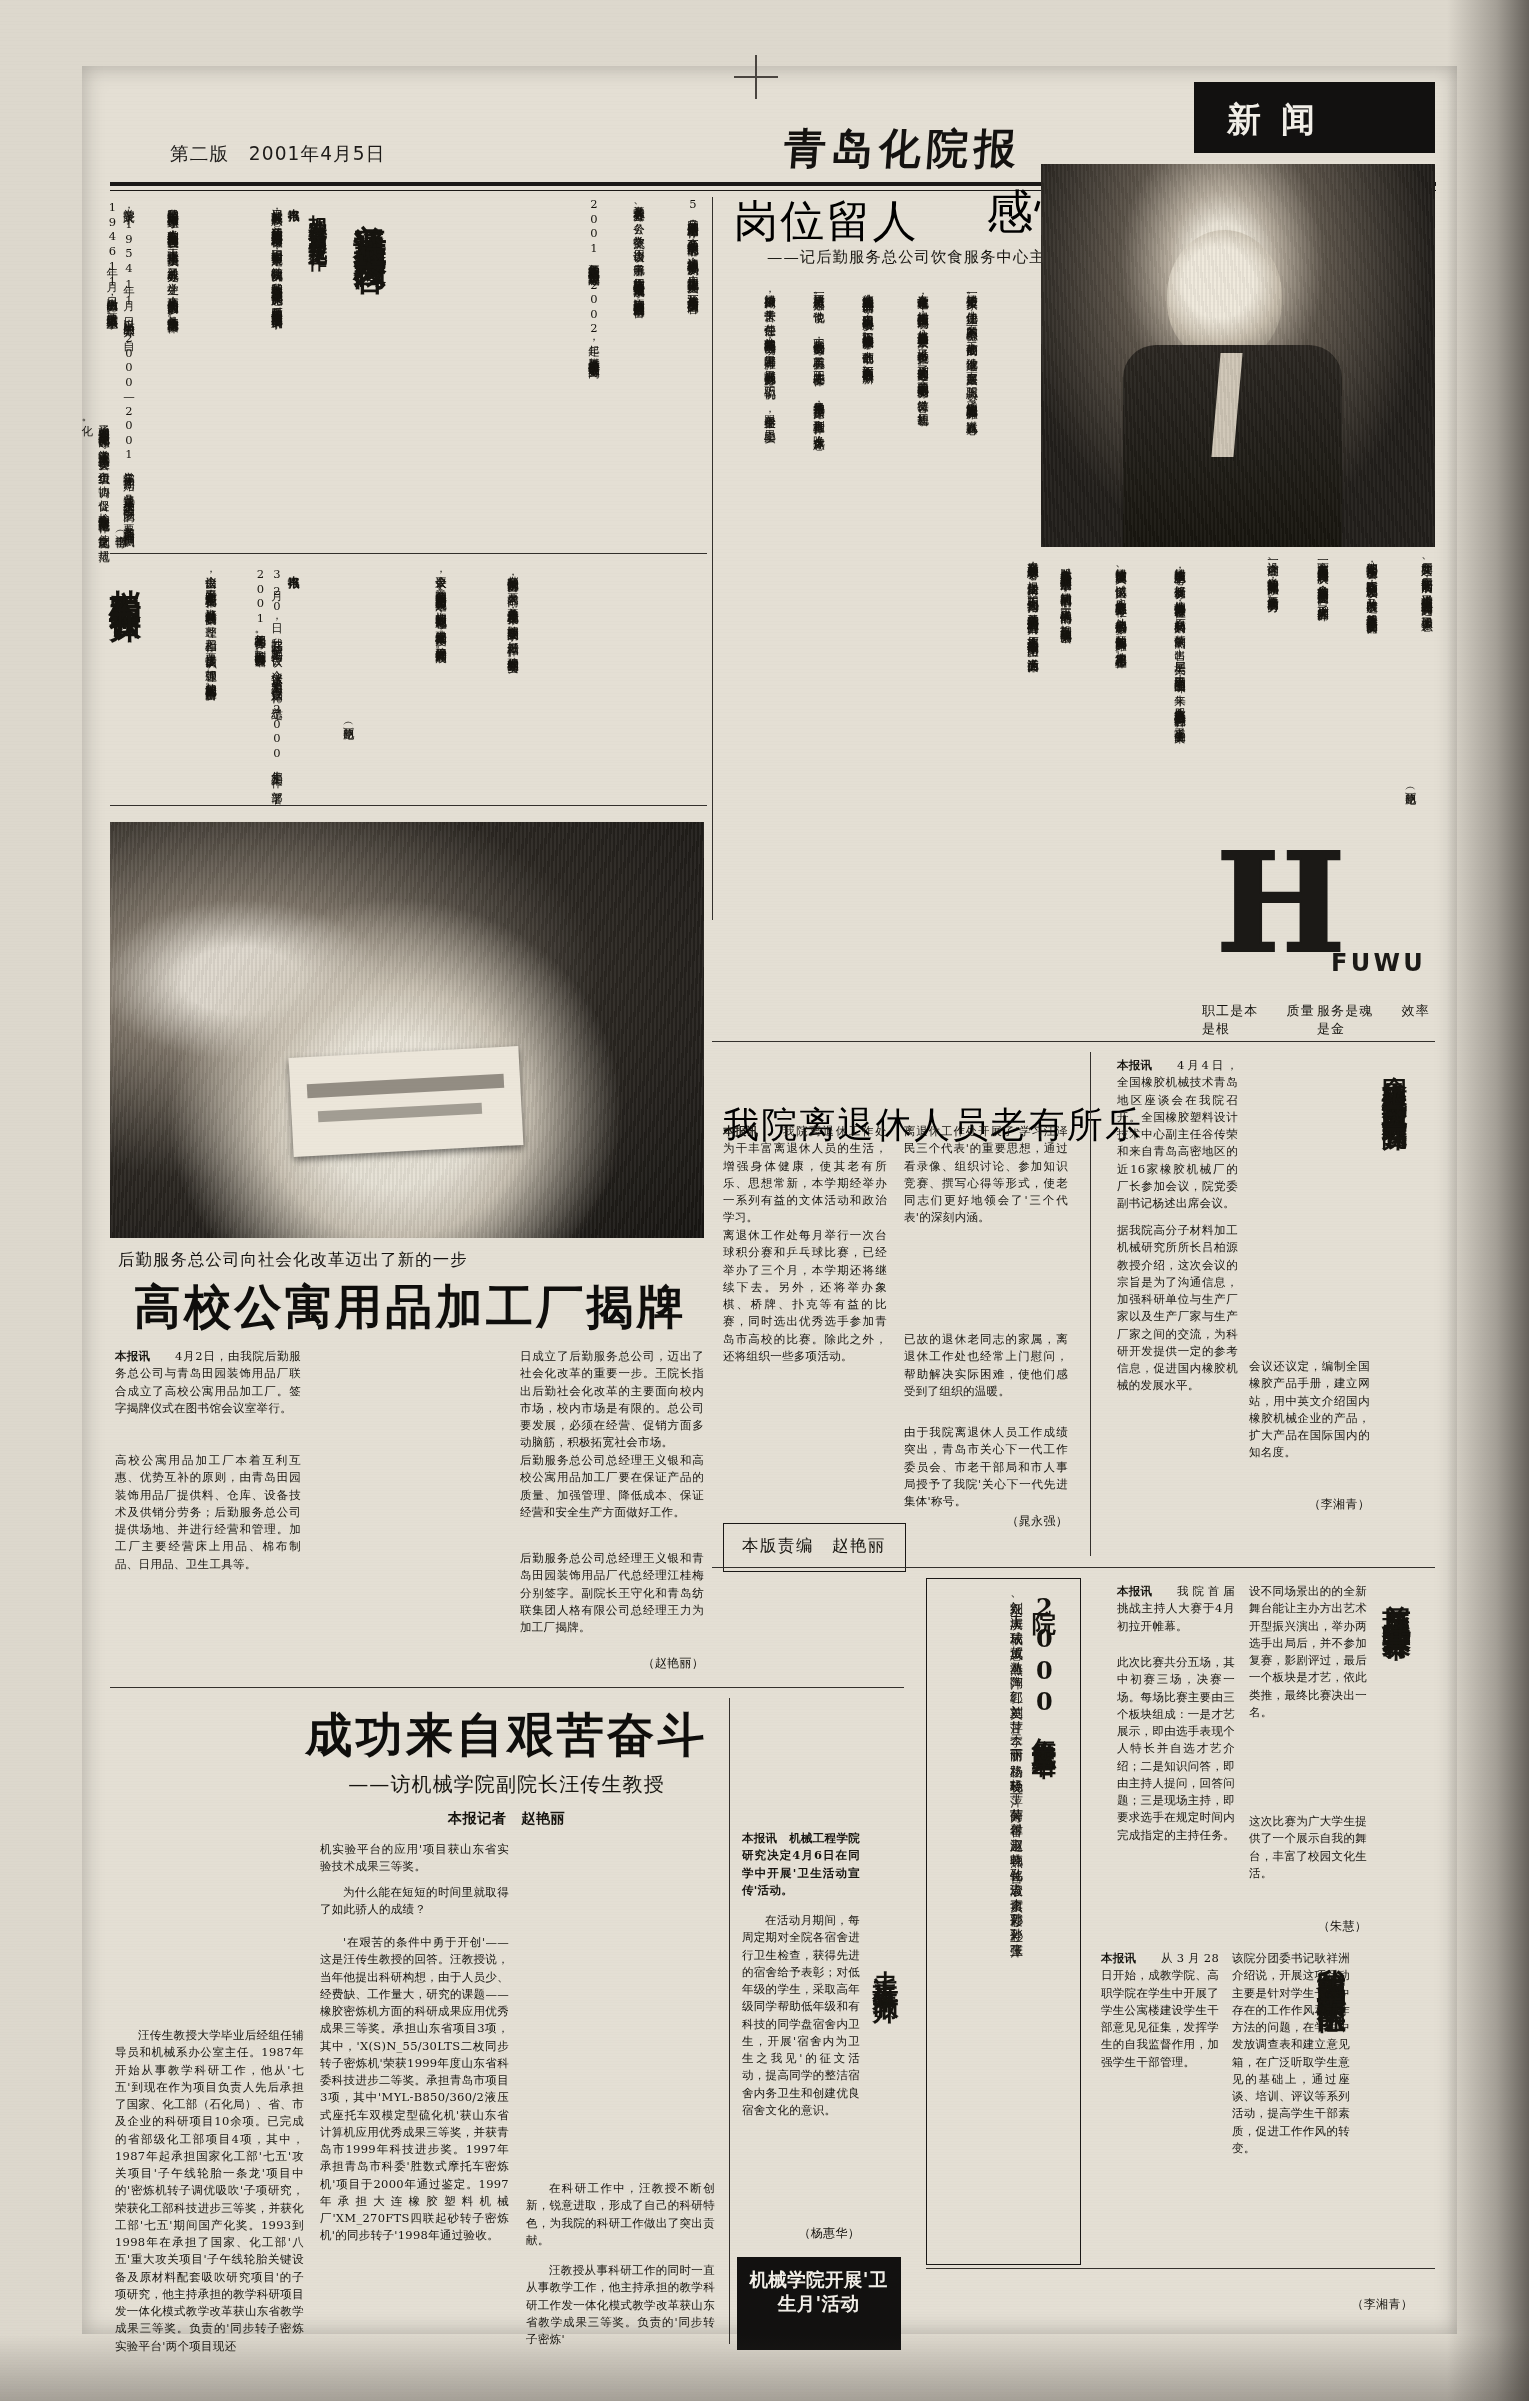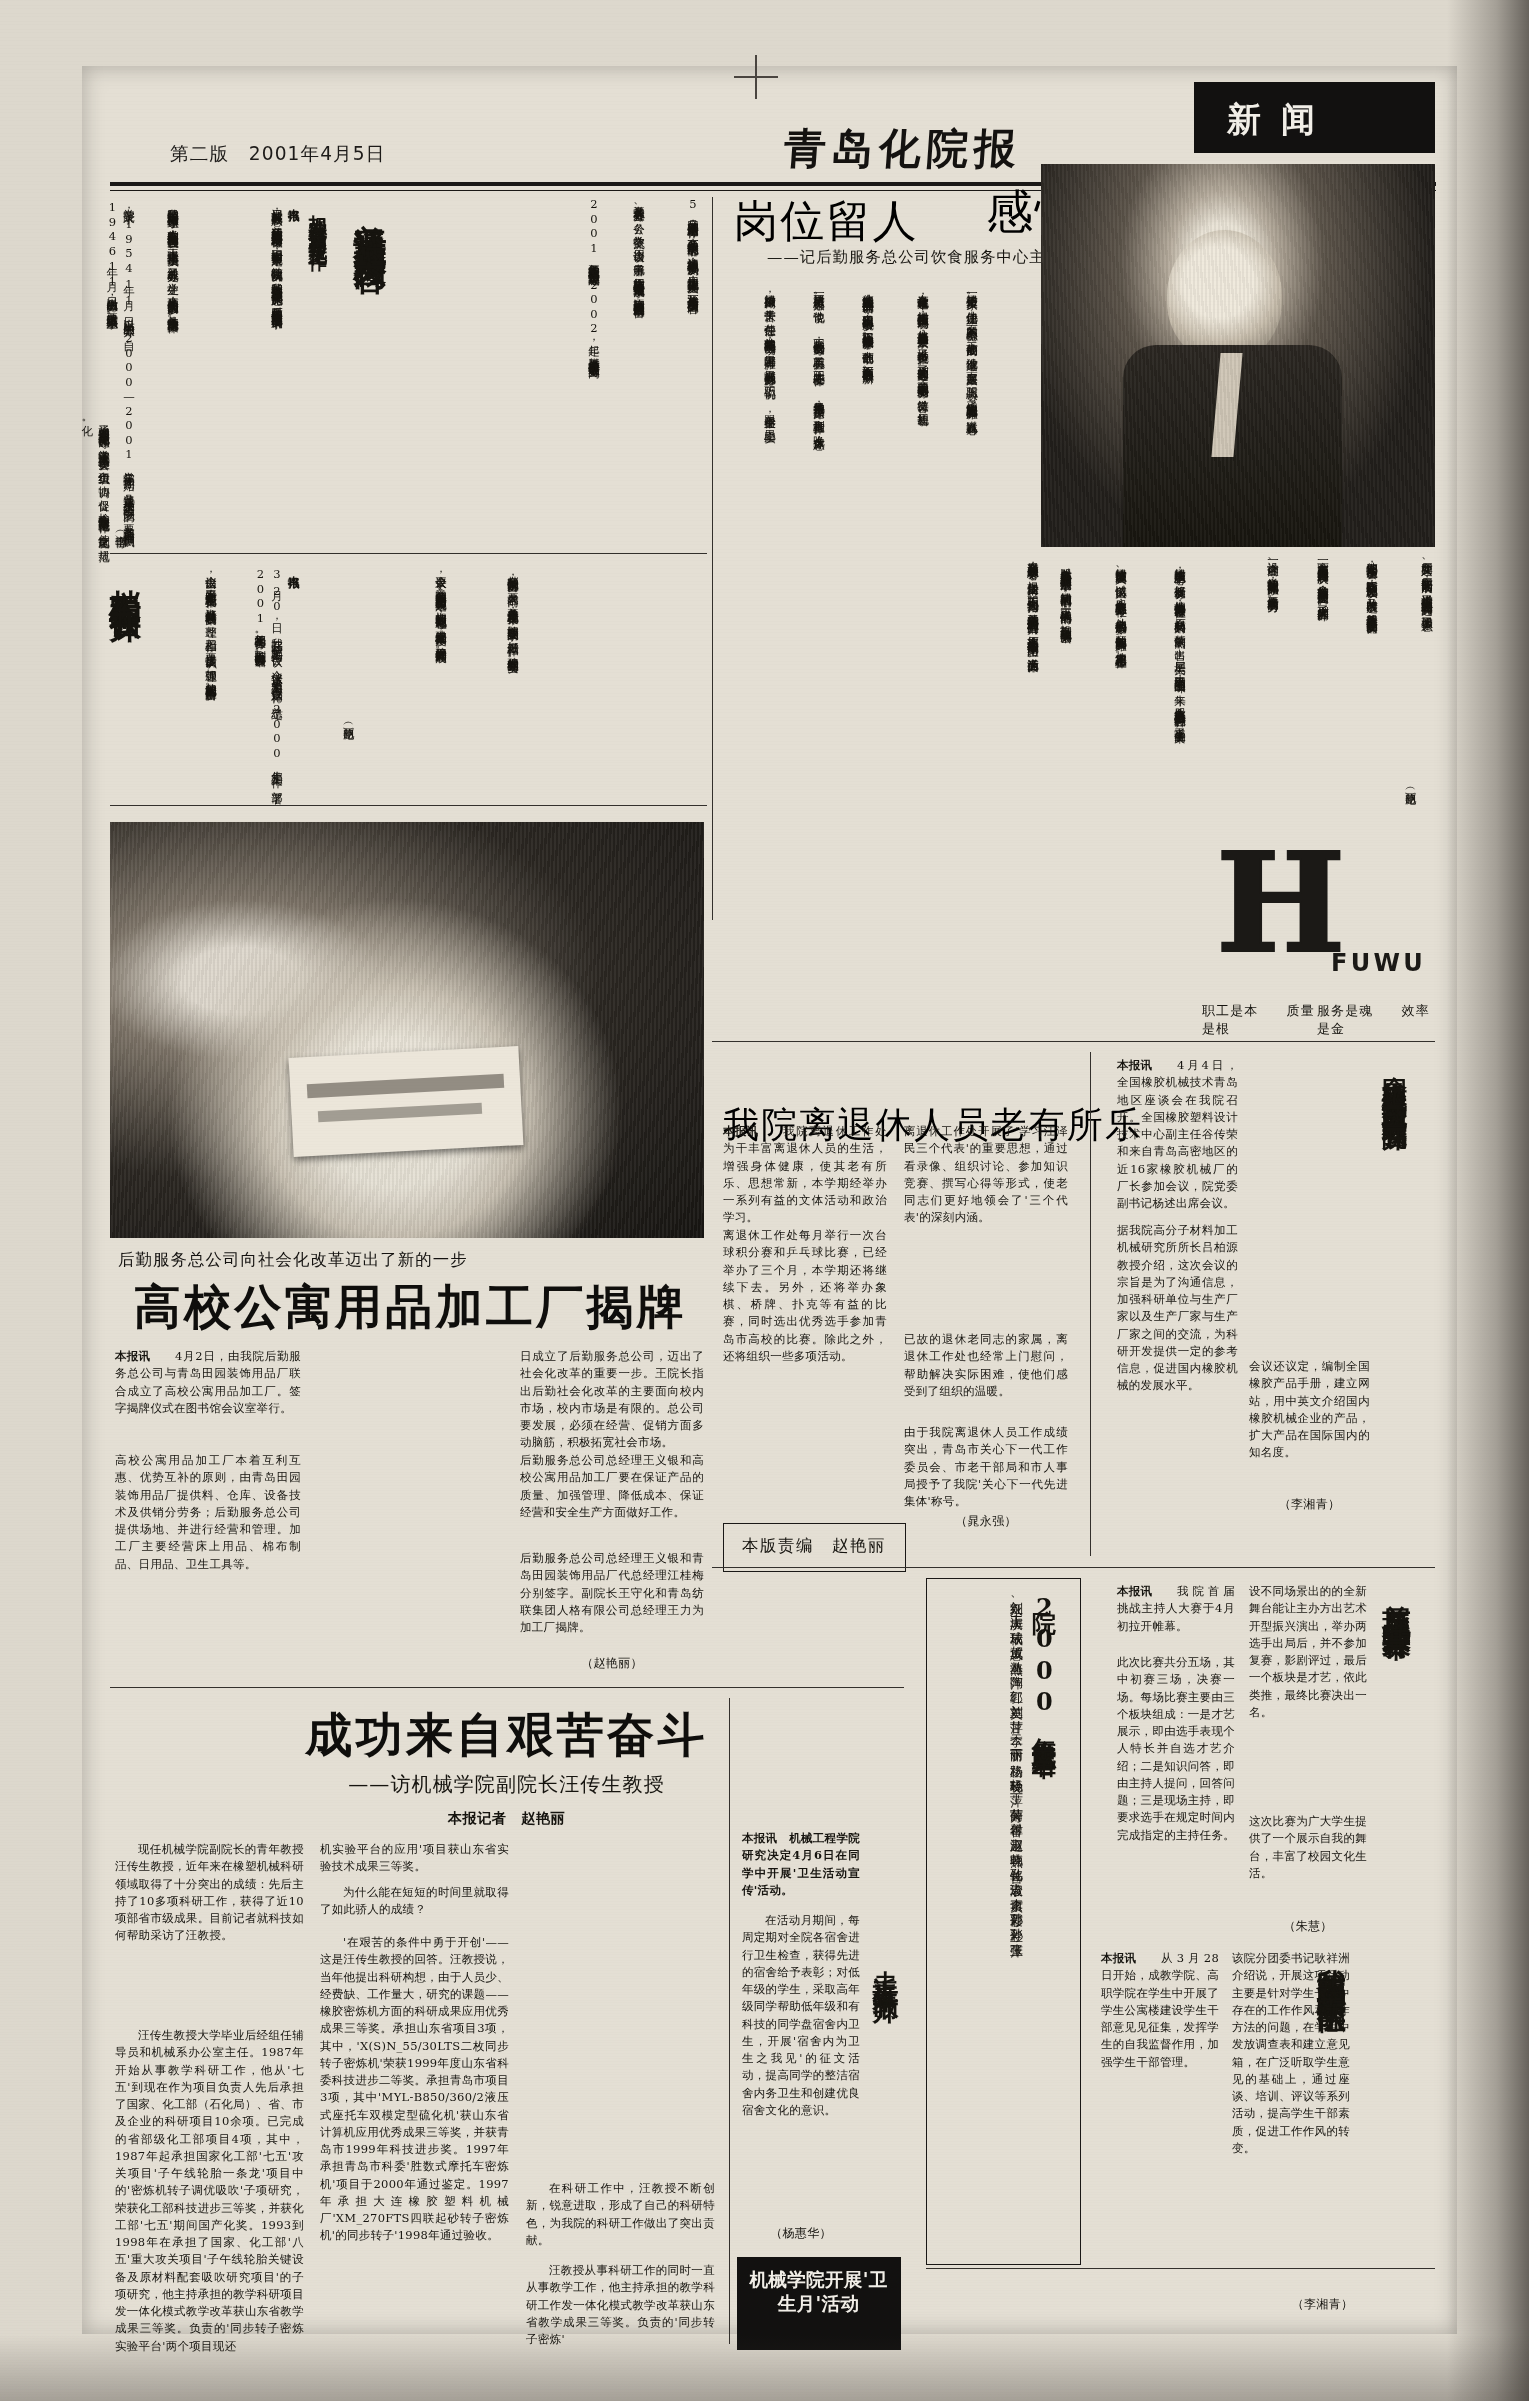--- a/index.html
+++ b/index.html
@@ -81,21 +81,21 @@
   .htext{
     font-family:"DejaVu Serif","Liberation Serif",serif;
     color:#16140f;font-size:11.5px;line-height:1.5;text-align:justify;
     letter-spacing:0.3px;
   }
   .hhead-xl{font-size:47px;font-weight:bold;letter-spacing:3.3px;color:#0f0e0c;
     font-family:"DejaVu Serif","Liberation Serif",serif;}
   .hhead-lg{font-size:34px;font-weight:normal;letter-spacing:2.2px;}
   .sub{font-size:15.3px;letter-spacing:1.1px;}
   .byline{font-size:12px;font-weight:bold;letter-spacing:0.5px;}
-  .credit{font-size:12px;text-align:center;}
+  .credit{font-size:12px;text-align:right;}
 
   
   .photo{
     position:absolute;background:#2e2b27;overflow:hidden;
   }
   .photo .ph-grad{position:absolute;inset:0;}
   .cap{
     position:absolute;font-family:"DejaVu Serif","Liberation Serif",serif;
     font-size:16.4px;color:#141210;letter-spacing:1.1px;
   }
@@ -279,21 +279,20 @@
   <div class="htext" style="position:absolute;left:1249px;top:1813px;width:118px;">这次比赛为广大学生提供了一个展示自我的舞台，丰富了校园文化生活。</div>
   <div class="htext" style="position:absolute;left:1249px;top:1583px;width:118px;">设不同场景出的的全新舞台能让主办方出艺术开型振兴演出，举办两选手出局后，并不参加复赛，影剧评过，最后一个板块是才艺，依此类推，最终比赛决出一名。</div>
   <div class="htext credit" style="position:absolute;left:1249px;top:1917px;width:118px;">（朱慧）</div>
 
   <div class="hrule" style="left:110px;top:1687px;width:794px;"></div>
 
   <div class="hhead-xl" style="position:absolute;left:112px;top:1704px;width:789px;text-align:center;">成功来自艰苦奋斗</div>
   <div class="htext sub" style="position:absolute;left:112px;top:1769px;width:789px;text-align:center;font-size:20px;">——访机械学院副院长汪传生教授</div>
   <div class="htext byline" style="position:absolute;left:112px;top:1808px;width:789px;text-align:center;font-size:14.2px;">本报记者　赵艳丽</div>
 
-  <div class="htext" style="position:absolute;left:115px;top:1841px;width:189px;text-indent:23px;">现任机械学院副院长的青年教授汪传生教授，近年来在橡塑机械科研领域取得了十分突出的成绩：先后主持了10多项科研工作，获得了近10项部省市级成果。目前记者就科技如何帮助采访了汪教授。</div>
   <div class="htext" style="position:absolute;left:115px;top:2027px;width:189px;text-indent:23px;">汪传生教授大学毕业后经组任辅导员和机械系办公室主任。1987年开始从事教学科研工作，他从'七五'到现在作为项目负责人先后承担了国家、化工部（石化局）、省、市及企业的科研项目10余项。已完成的省部级化工部项目4项，其中，1987年起承担国家化工部'七五'攻关项目'子午线轮胎一条龙'项目中的'密炼机转子调优吸吹'子项研究，荣获化工部科技进步三等奖，并获化工部'七五'期间国产化奖。1993到1998年在承担了国家、化工部'八五'重大攻关项目'子午线轮胎关键设备及原材料配套吸吹研究项目'的子项研究，他主持承担的教学科研项目发一体化模式教学改革获山东省教学成果三等奖。负责的'同步转子密炼实验平台'两个项目现还</div>
   <div class="htext" style="position:absolute;left:320px;top:1841px;width:189px;">机实验平台的应用'项目获山东省实验技术成果三等奖。</div>
   <div class="htext" style="position:absolute;left:320px;top:1884px;width:189px;text-indent:23px;">为什么能在短短的时间里就取得了如此骄人的成绩？</div>
   <div class="htext" style="position:absolute;left:320px;top:1934px;width:189px;text-indent:23px;">'在艰苦的条件中勇于开创'——这是汪传生教授的回答。汪教授说，当年他提出科研构想，由于人员少、经费缺、工作量大，研究的课题——橡胶密炼机方面的科研成果应用优秀成果三等奖。承担山东省项目3项，其中，'X(S)N_55/30LTS二枚同步转子密炼机'荣获1999年度山东省科委科技进步二等奖。承担青岛市项目3项，其中'MYL-B850/360/2液压式座托车双模定型硫化机'获山东省计算机应用优秀成果三等奖，并获青岛市1999年科技进步奖。1997年承担青岛市科委'胜数式摩托车密炼机'项目于2000年通过鉴定。1997年承担大连橡胶塑料机械厂'XM_270FTS四联起砂转子密炼机'的同步转子'1998年通过验收。</div>
   <div class="htext" style="position:absolute;left:526px;top:2180px;width:189px;text-indent:23px;">在科研工作中，汪教授不断创新，锐意进取，形成了自己的科研特色，为我院的科研工作做出了突出贡献。</div>
   <div class="htext" style="position:absolute;left:526px;top:2262px;width:189px;text-indent:23px;">汪教授从事科研工作的同时一直从事教学工作，他主持承担的教学科研工作发一体化模式教学改革获山东省教学成果三等奖。负责的'同步转子密炼'</div>
 
   <div class="vrule" style="left:729px;top:1698px;height:646px;"></div>
   <div class="vtext" style="position:absolute;left:871px;top:1950px;height:307px;font-size:26px;font-weight:bold;letter-spacing:5.5px;">走近青年教师</div>
 

